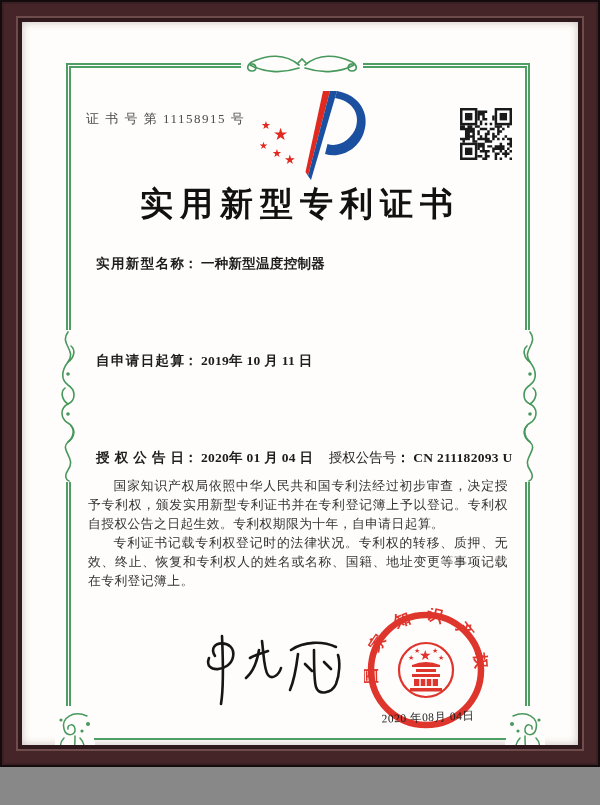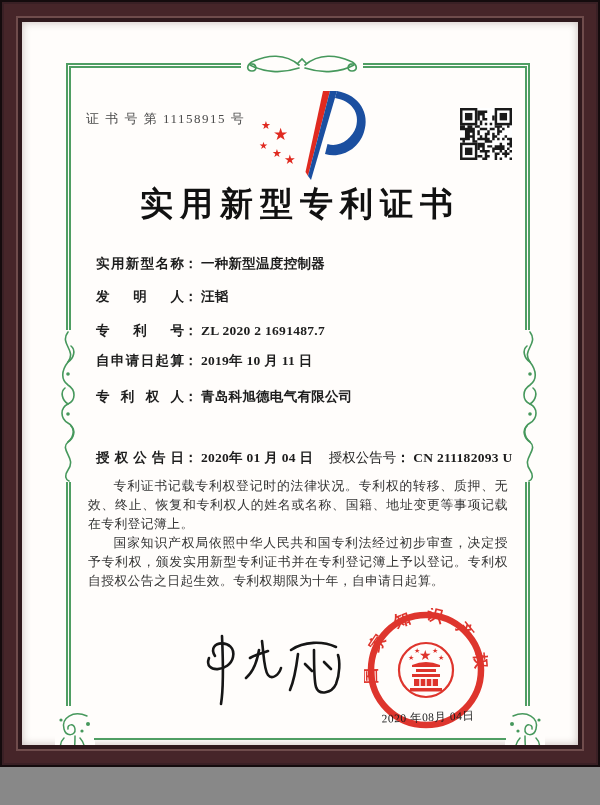--- a/index.html
+++ b/index.html
@@ -160,46 +160,34 @@
           <path d="M7 1h1v1h-1zM8 1h1v1h-1zM9 1h1v1h-1zM10 1h1v1h-1zM7 2h1v1h-1zM8 2h1v1h-1zM9 2h1v1h-1zM7 3h1v1h-1zM9 3h1v1h-1zM13 3h1v1h-1zM7 4h1v1h-1zM9 4h1v1h-1zM10 4h1v1h-1zM13 4h1v1h-1zM8 5h1v1h-1zM8 6h1v1h-1zM10 6h1v1h-1zM12 6h1v1h-1zM0 7h1v1h-1zM1 7h1v1h-1zM3 7h1v1h-1zM4 7h1v1h-1zM6 7h1v1h-1zM7 7h1v1h-1zM14 7h1v1h-1zM15 7h1v1h-1zM16 7h1v1h-1zM19 7h1v1h-1zM0 8h1v1h-1zM1 8h1v1h-1zM2 8h1v1h-1zM3 8h1v1h-1zM4 8h1v1h-1zM5 8h1v1h-1zM8 8h1v1h-1zM9 8h1v1h-1zM10 8h1v1h-1zM12 8h1v1h-1zM13 8h1v1h-1zM15 8h1v1h-1zM17 8h1v1h-1zM2 9h1v1h-1zM3 9h1v1h-1zM4 9h1v1h-1zM5 9h1v1h-1zM7 9h1v1h-1zM11 9h1v1h-1zM15 9h1v1h-1zM16 9h1v1h-1zM2 10h1v1h-1zM3 10h1v1h-1zM5 10h1v1h-1zM7 10h1v1h-1zM10 10h1v1h-1zM11 10h1v1h-1zM13 10h1v1h-1zM15 10h1v1h-1zM2 11h1v1h-1zM3 11h1v1h-1zM4 11h1v1h-1zM5 11h1v1h-1zM8 11h1v1h-1zM10 11h1v1h-1zM13 11h1v1h-1zM14 11h1v1h-1zM18 11h1v1h-1zM0 12h1v1h-1zM1 12h1v1h-1zM2 12h1v1h-1zM3 12h1v1h-1zM5 12h1v1h-1zM7 12h1v1h-1zM8 12h1v1h-1zM9 12h1v1h-1zM10 12h1v1h-1zM11 12h1v1h-1zM13 12h1v1h-1zM15 12h1v1h-1zM17 12h1v1h-1zM19 12h1v1h-1zM20 12h1v1h-1zM1 13h1v1h-1zM5 13h1v1h-1zM6 13h1v1h-1zM10 13h1v1h-1zM11 13h1v1h-1zM12 13h1v1h-1zM20 13h1v1h-1zM7 14h1v1h-1zM8 14h1v1h-1zM9 14h1v1h-1zM16 14h1v1h-1zM19 14h1v1h-1zM20 14h1v1h-1zM7 15h1v1h-1zM8 15h1v1h-1zM9 15h1v1h-1zM11 15h1v1h-1zM12 15h1v1h-1zM14 15h1v1h-1zM15 15h1v1h-1zM16 15h1v1h-1zM17 15h1v1h-1zM20 15h1v1h-1zM7 16h1v1h-1zM9 16h1v1h-1zM13 16h1v1h-1zM14 16h1v1h-1zM15 16h1v1h-1zM16 16h1v1h-1zM17 16h1v1h-1zM19 16h1v1h-1zM8 17h1v1h-1zM9 17h1v1h-1zM10 17h1v1h-1zM11 17h1v1h-1zM13 17h1v1h-1zM16 17h1v1h-1zM18 17h1v1h-1zM20 17h1v1h-1zM10 18h1v1h-1zM14 18h1v1h-1zM15 18h1v1h-1zM17 18h1v1h-1zM18 18h1v1h-1zM19 18h1v1h-1zM7 19h1v1h-1zM8 19h1v1h-1zM10 19h1v1h-1zM11 19h1v1h-1zM14 19h1v1h-1zM18 19h1v1h-1zM9 20h1v1h-1zM10 20h1v1h-1zM14 20h1v1h-1zM16 20h1v1h-1zM20 20h1v1h-1z" fill="#1a1a1a"></path>
         </g>
     </svg>
 
     <h1 class="cert-title">实用新型专利证书</h1>
 
     <div class="frow" style="top:233px">
       <span class="flabel">实用新型名称</span><span class="fcolon">：</span>
       <span class="fvalue">一种新型温度控制器</span>
     </div>
-    <div class="frow" style="top:266px">
-      <span class="flabel">发明人</span><span class="fcolon">：</span>
-      <span class="fvalue">汪韬</span>
-    </div>
-    <div class="frow" style="top:300px">
-      <span class="flabel">专利号</span><span class="fcolon">：</span>
-      <span class="fvalue">ZL 2020 2 1691487.7</span>
-    </div>
     <div class="frow" style="top:330px">
       <span class="flabel">自申请日起算</span><span class="fcolon">：</span>
       <span class="fvalue">2019年 10 月 11 日</span>
-    </div>
-    <div class="frow" style="top:366px">
-      <span class="flabel">专利权人</span><span class="fcolon">：</span>
-      <span class="fvalue">青岛科旭德电气有限公司</span>
     </div>
     <div class="frow" style="top:427px">
       <span class="flabel">授权公告日</span><span class="fcolon">：</span>
       <span class="fvalue">2020年 01 月 04 日</span><span class="pair2"></span>
       <span class="flabel2">授权公告号</span><span class="fcolon">：</span>
       <span class="fvalue">CN 211182093 U</span>
     </div>
 
     <div class="body-text">
+      <p>国家知识产权局依照中华人民共和国专利法经过初步审查，决定授予专利权，颁发实用新型专利证书并在专利登记簿上予以登记。专利权自授权公告之日起生效。专利权期限为十年，自申请日起算。</p>
       <p>专利证书记载专利权登记时的法律状况。专利权的转移、质押、无效、终止、恢复和专利权人的姓名或名称、国籍、地址变更等事项记载在专利登记簿上。</p>
-      <p>国家知识产权局依照中华人民共和国专利法经过初步审查，决定授予专利权，颁发实用新型专利证书并在专利登记簿上予以登记。专利权自授权公告之日起生效。专利权期限为十年，自申请日起算。</p>
     </div>
 
 
     <svg class="signature" width="170" height="95" viewBox="0 0 170 95">
       <g fill="none" stroke="#161616" stroke-width="2.6" stroke-linecap="round">
         <path d="M30,30 C20,14 52,12 48,31 C45,46 18,48 24,32"></path>
         <path d="M37,10 C38,32 39,60 36,78"></path>
         <path d="M74,24 C72,36 68,46 61,52"></path>
         <path d="M65,32 C72,28 78,27 83,25"></path>
         <path d="M77,15 C79,31 79,44 83,49 C87,54 94,49 96,42"></path>

